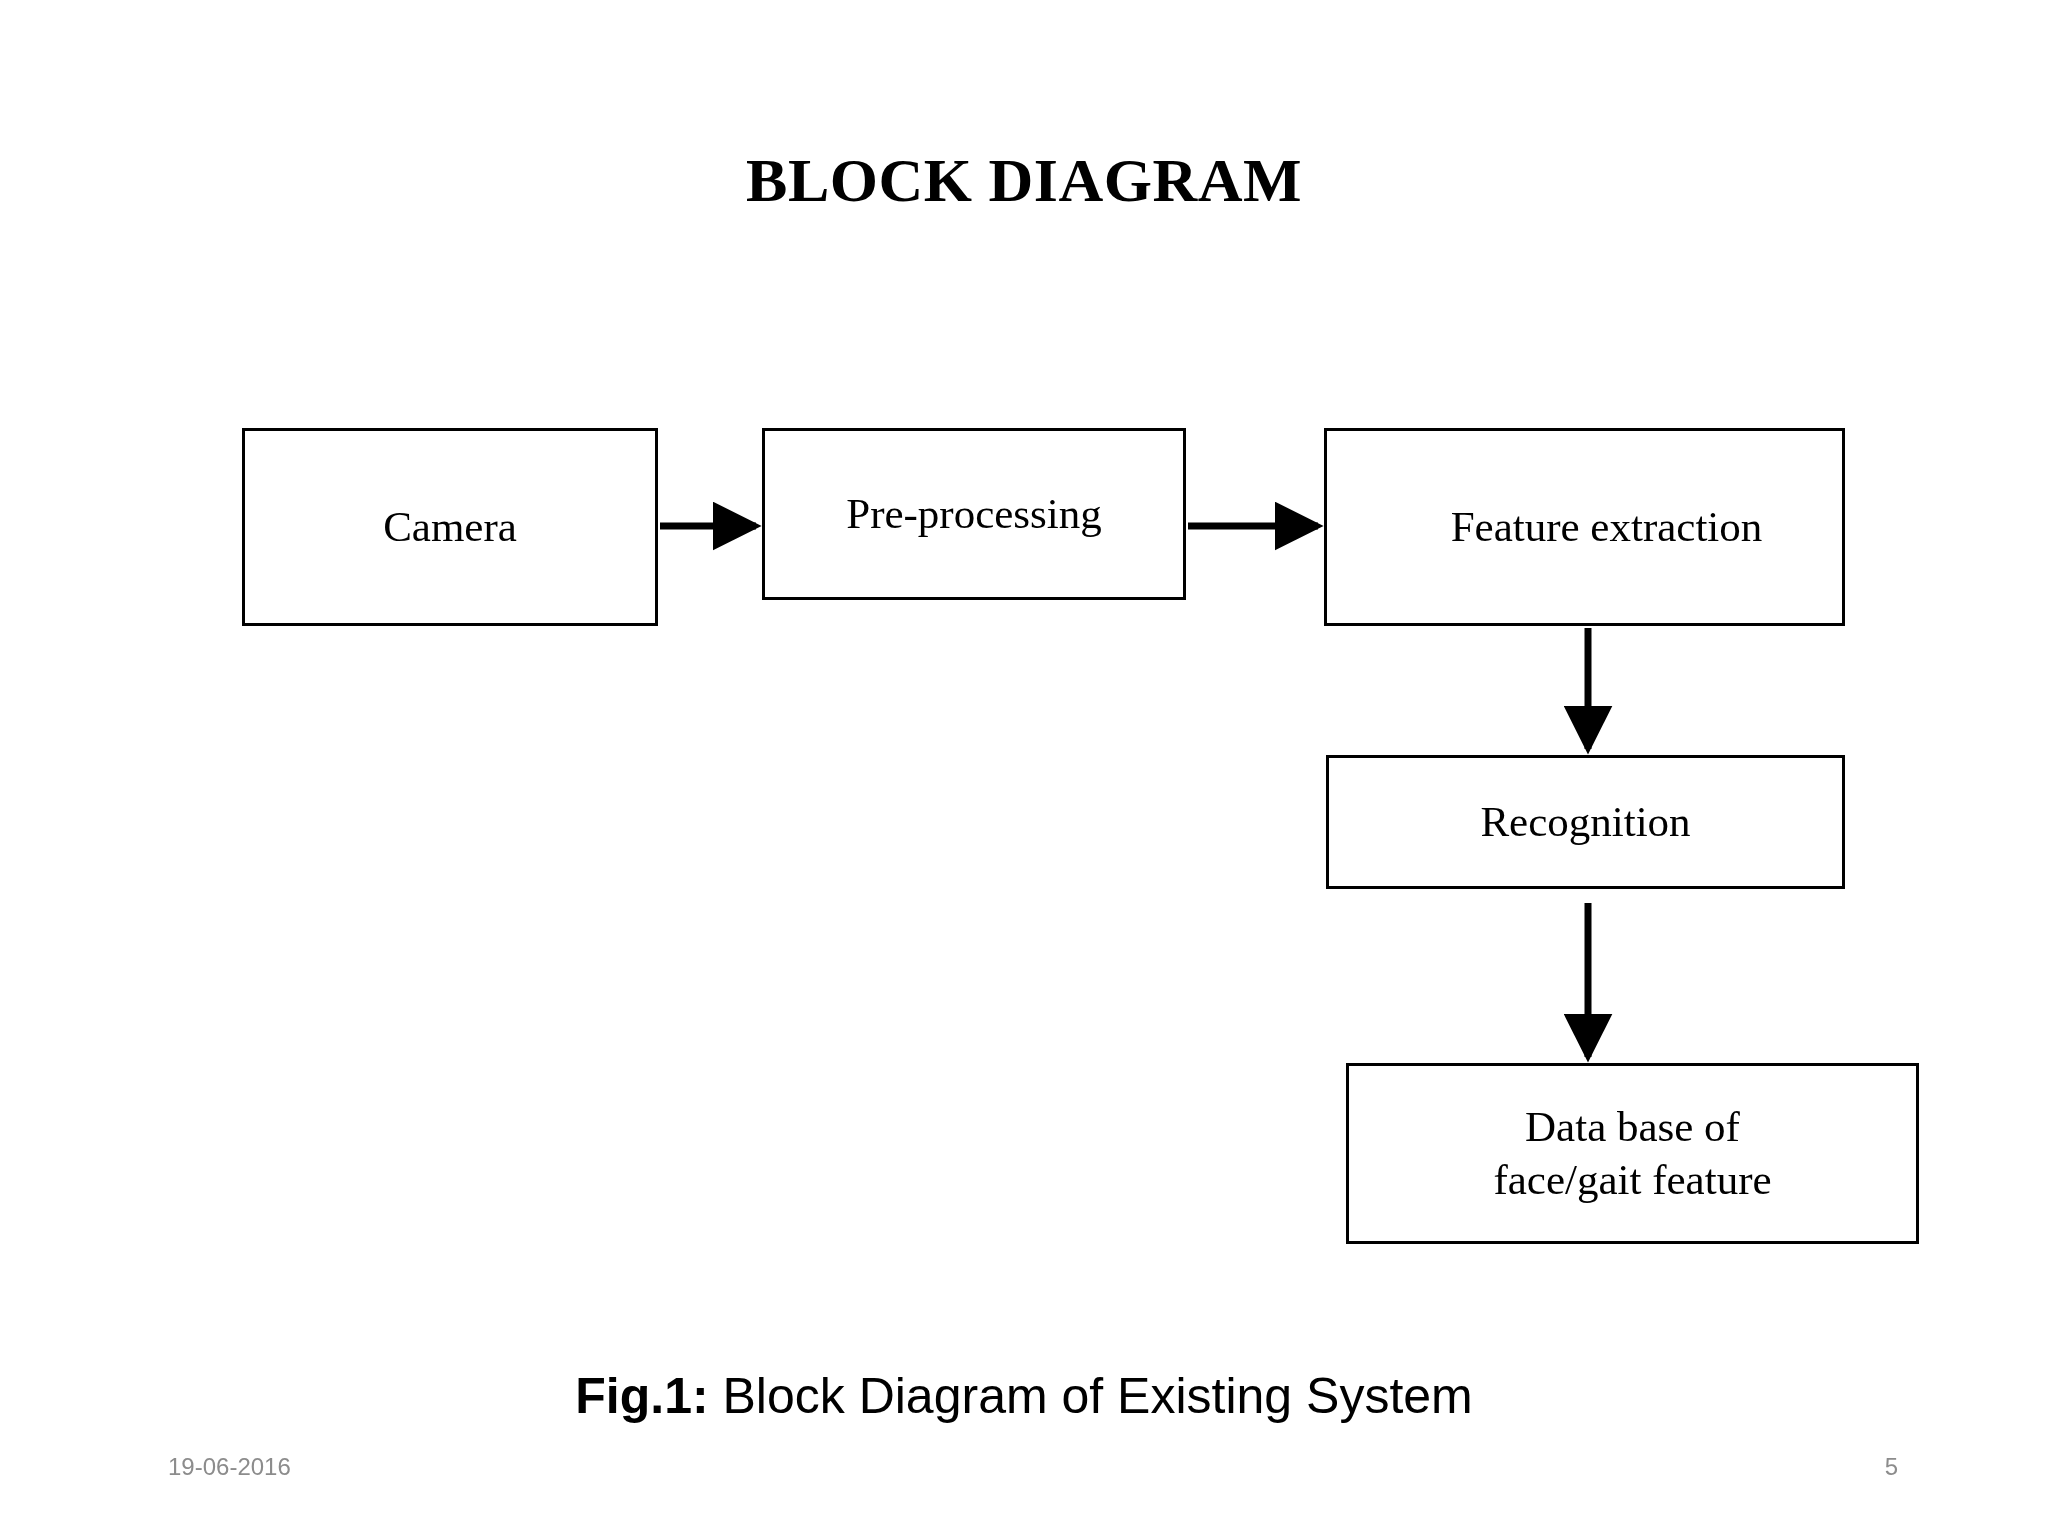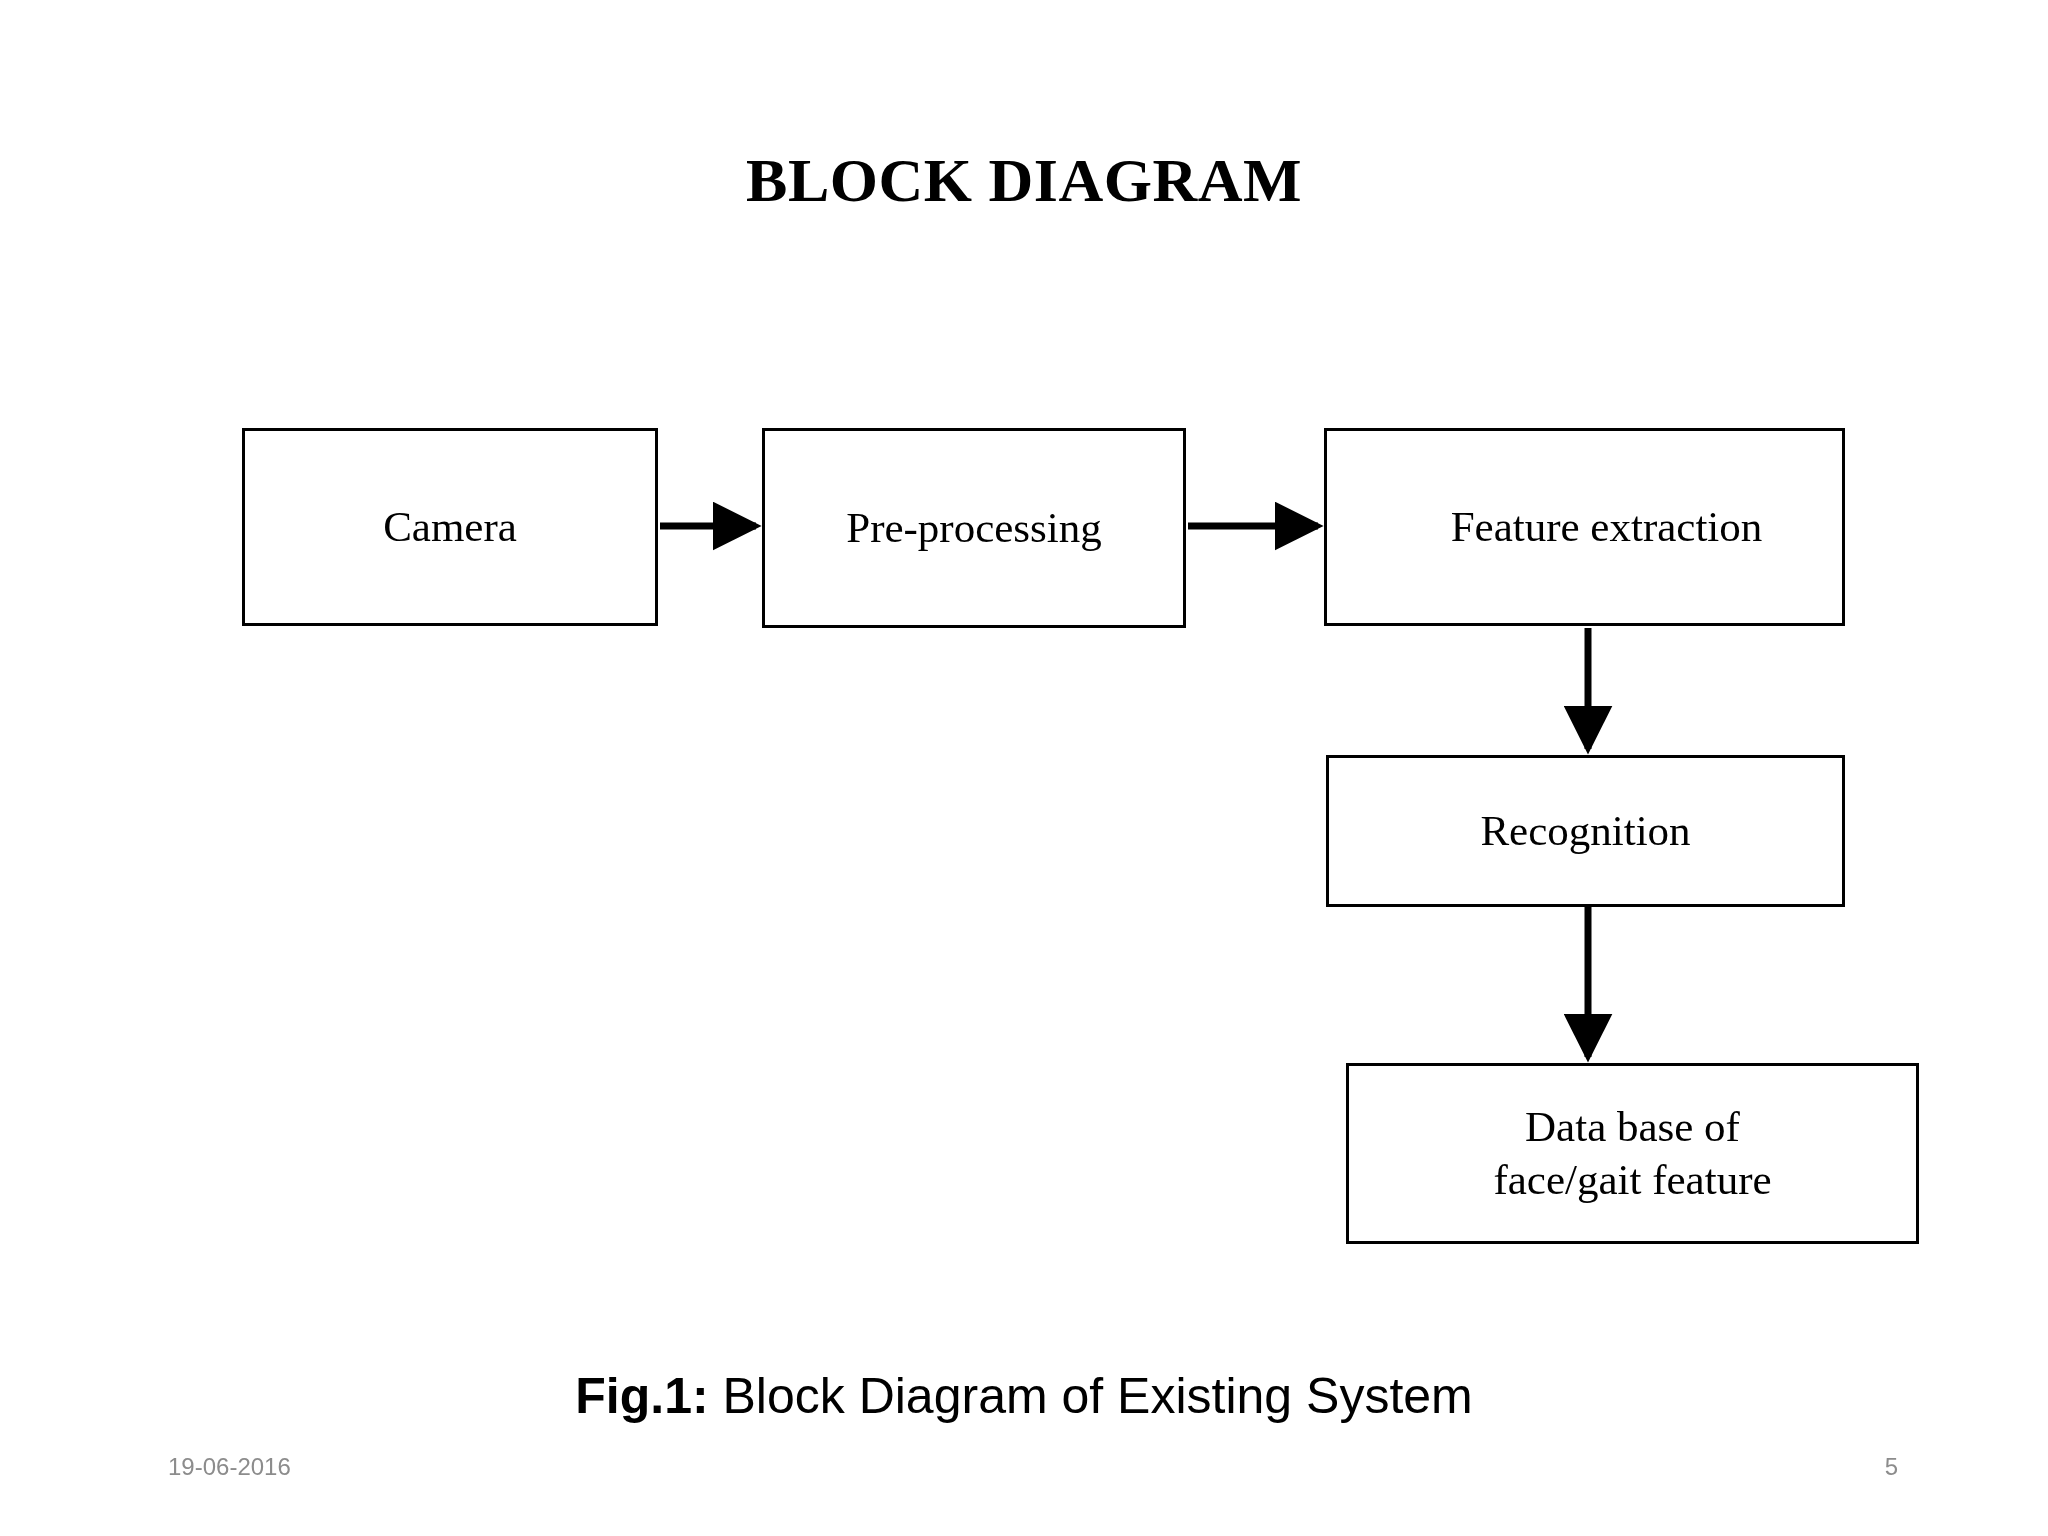--- a/index.html
+++ b/index.html
@@ -65,23 +65,23 @@
     font-family: "Liberation Serif", "DejaVu Serif", serif;
     font-weight: normal;
     font-size: 43px;
     line-height: 1.22;
     color: #000000;
     white-space: pre-line;
     padding: 0 10px;
   }
 
   #node-camera            { left: 242px;  top: 428px;  width: 416px; height: 198px; }
-  #node-preprocessing     { left: 762px;  top: 428px;  width: 424px; height: 200px; }
+  #node-preprocessing     { left: 762px;  top: 428px;  width: 424px; height: 172px; }
   #node-feature-extraction{ left: 1324px; top: 428px;  width: 521px; height: 198px; padding-left: 44px; }
-  #node-recognition       { left: 1326px; top: 755px;  width: 519px; height: 152px; }
+  #node-recognition       { left: 1326px; top: 755px;  width: 519px; height: 134px; }
   #node-database          { left: 1326px; top: 1063px; width: 573px; height: 181px; margin-left: 20px; }
 
   
   #figure-caption {
     position: absolute;
     left: 0;
     top: 1366px;
     width: 2048px;
     text-align: center;
     font-family: Liberation Sans, sans-serif;

